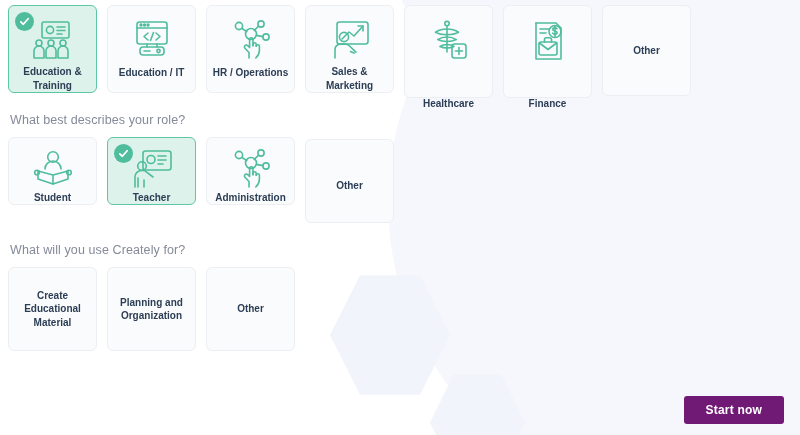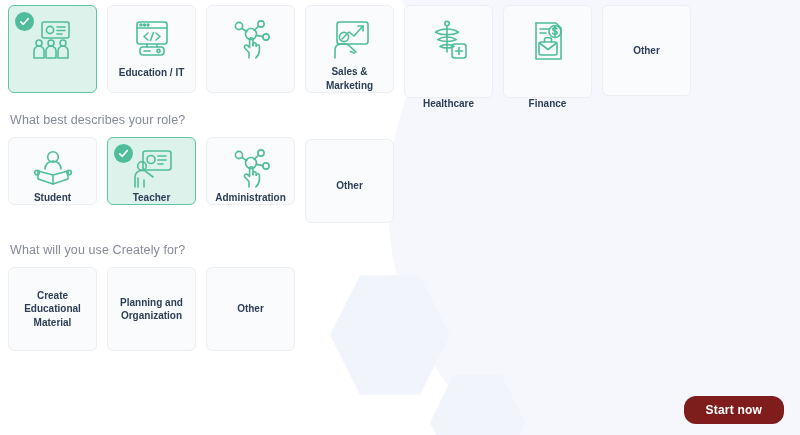--- a/index.html
+++ b/index.html
@@ -122,24 +122,24 @@
   #section-usage { padding-top: 19px; }
   #section-usage .card-row { padding-top: 9px; }
 
   
   .footer {
     position: absolute;
     right: 16px; bottom: 11px;
     z-index: 5;
   }
   .start-btn {
-    background: #7f1d1d;
+    background: #701a75;
     color: #ffffff;
     border: none;
-    border-radius: 12px;
+    border-radius: 3px;
     font-family: "Liberation Sans", sans-serif;
     font-size: 12px;
     font-weight: 700;
     padding: 7px 22px;
     cursor: pointer;
     letter-spacing: 0.2px;
   }
 
   svg { display: block; }
 </style>
@@ -174,20 +174,21 @@
                 <line x1="26" y1="10.5" x2="34" y2="10.5"></line>
                 <line x1="26" y1="14" x2="31" y2="14"></line>
       <circle cx="8" cy="23" r="3"></circle>
                 <path d="M3 38v-7a5 5 0 0 1 10 0v7z"></path>
       <circle cx="20" cy="23" r="3"></circle>
                 <path d="M15 38v-7a5 5 0 0 1 10 0v7z"></path>
       <circle cx="32" cy="23" r="3"></circle>
                 <path d="M27 38v-7a5 5 0 0 1 10 0v7z"></path>
     </svg>
             </div>
+            <div class="label">Education &amp; Training</div>
           </div>
           <div class="card">
             <div class="icon-wrap">
               <svg width="42" height="42" viewBox="0 0 42 42" fill="none" stroke="#4fbd9c" stroke-width="1.6" stroke-linecap="round" stroke-linejoin="round">
       <rect x="6" y="3" width="30" height="22" rx="2.5"></rect>
       <line x1="6" y1="9" x2="36" y2="9"></line>
       <circle cx="10" cy="6" r="0.9" fill="#4fbd9c"></circle>
                 <circle cx="13.5" cy="6" r="0.9" fill="#4fbd9c"></circle>
                 <circle cx="17" cy="6" r="0.9" fill="#4fbd9c"></circle>
       <polyline points="17,14 13,17.5 17,21"></polyline>
@@ -210,20 +211,21 @@
       <circle cx="31" cy="5" r="3.1"></circle>
       <circle cx="36" cy="18" r="3.1"></circle>
       <line x1="12" y1="9.5" x2="16.8" y2="12.6"></line>
       <line x1="28.4" y1="7.3" x2="24.3" y2="11.4"></line>
       <line x1="26.4" y1="16.4" x2="32.9" y2="17.6"></line>
       <path d="M19 39v-5.5l-4-4.2a1.9 1.9 0 0 1 2.7-2.7l1.9 1.9V20.5a1.7 1.7 0 0 1 3.4 0v6.3"></path>
       <path d="M23 26.8v-1.4a1.6 1.6 0 0 1 3.2 0v1.9"></path>
       <path d="M26.2 27.3a1.6 1.6 0 0 1 3.2 0v4.1c0 3-1.6 5.4-3.6 7.6"></path>
     </svg>
             </div>
+            <div class="label">HR / Operations</div>
           </div>
           <div class="card">
             <div class="icon-wrap">
               <svg width="42" height="40" viewBox="0 0 42 40" fill="none" stroke="#4fbd9c" stroke-width="1.6" stroke-linecap="round" stroke-linejoin="round">
       <rect x="8" y="2" width="31" height="22" rx="2.5"></rect>
       <polyline points="13,19 20,12 25,16 34,6"></polyline>
       <polyline points="29,6 34,6 34,11"></polyline>
       <circle cx="15" cy="17" r="4.6"></circle>
       <path d="M6 38v-8.5a5.4 5.4 0 0 1 5.4-5.4h5.2a5 5 0 0 1 3.4 1.4l7 6.6"></path>
       <path d="M21.5 31.5l3.6 1.6"></path>

